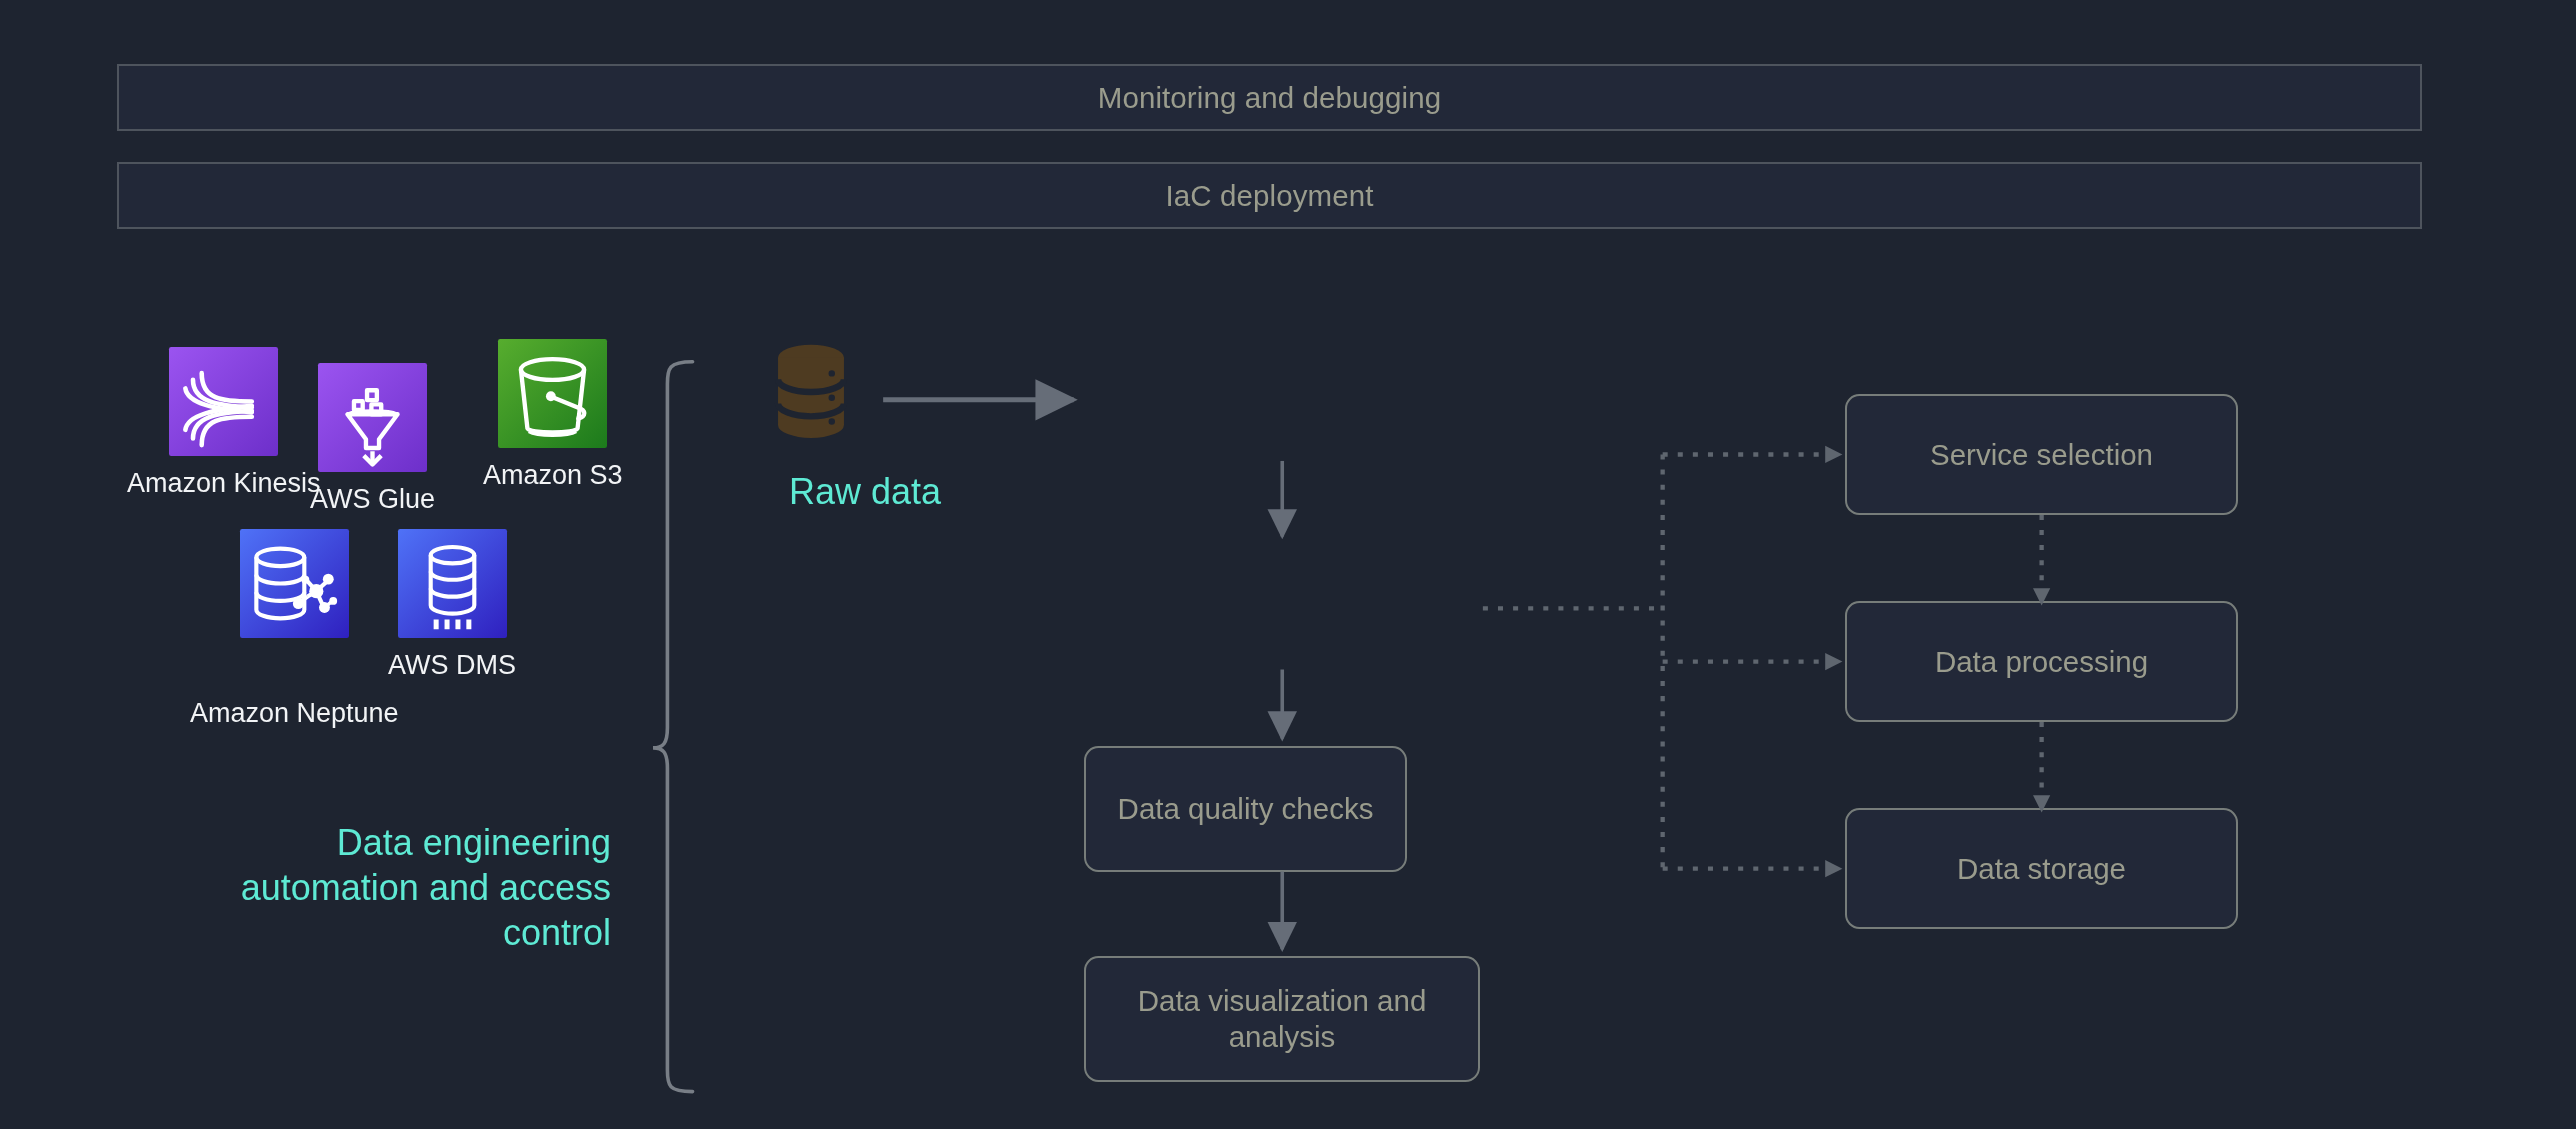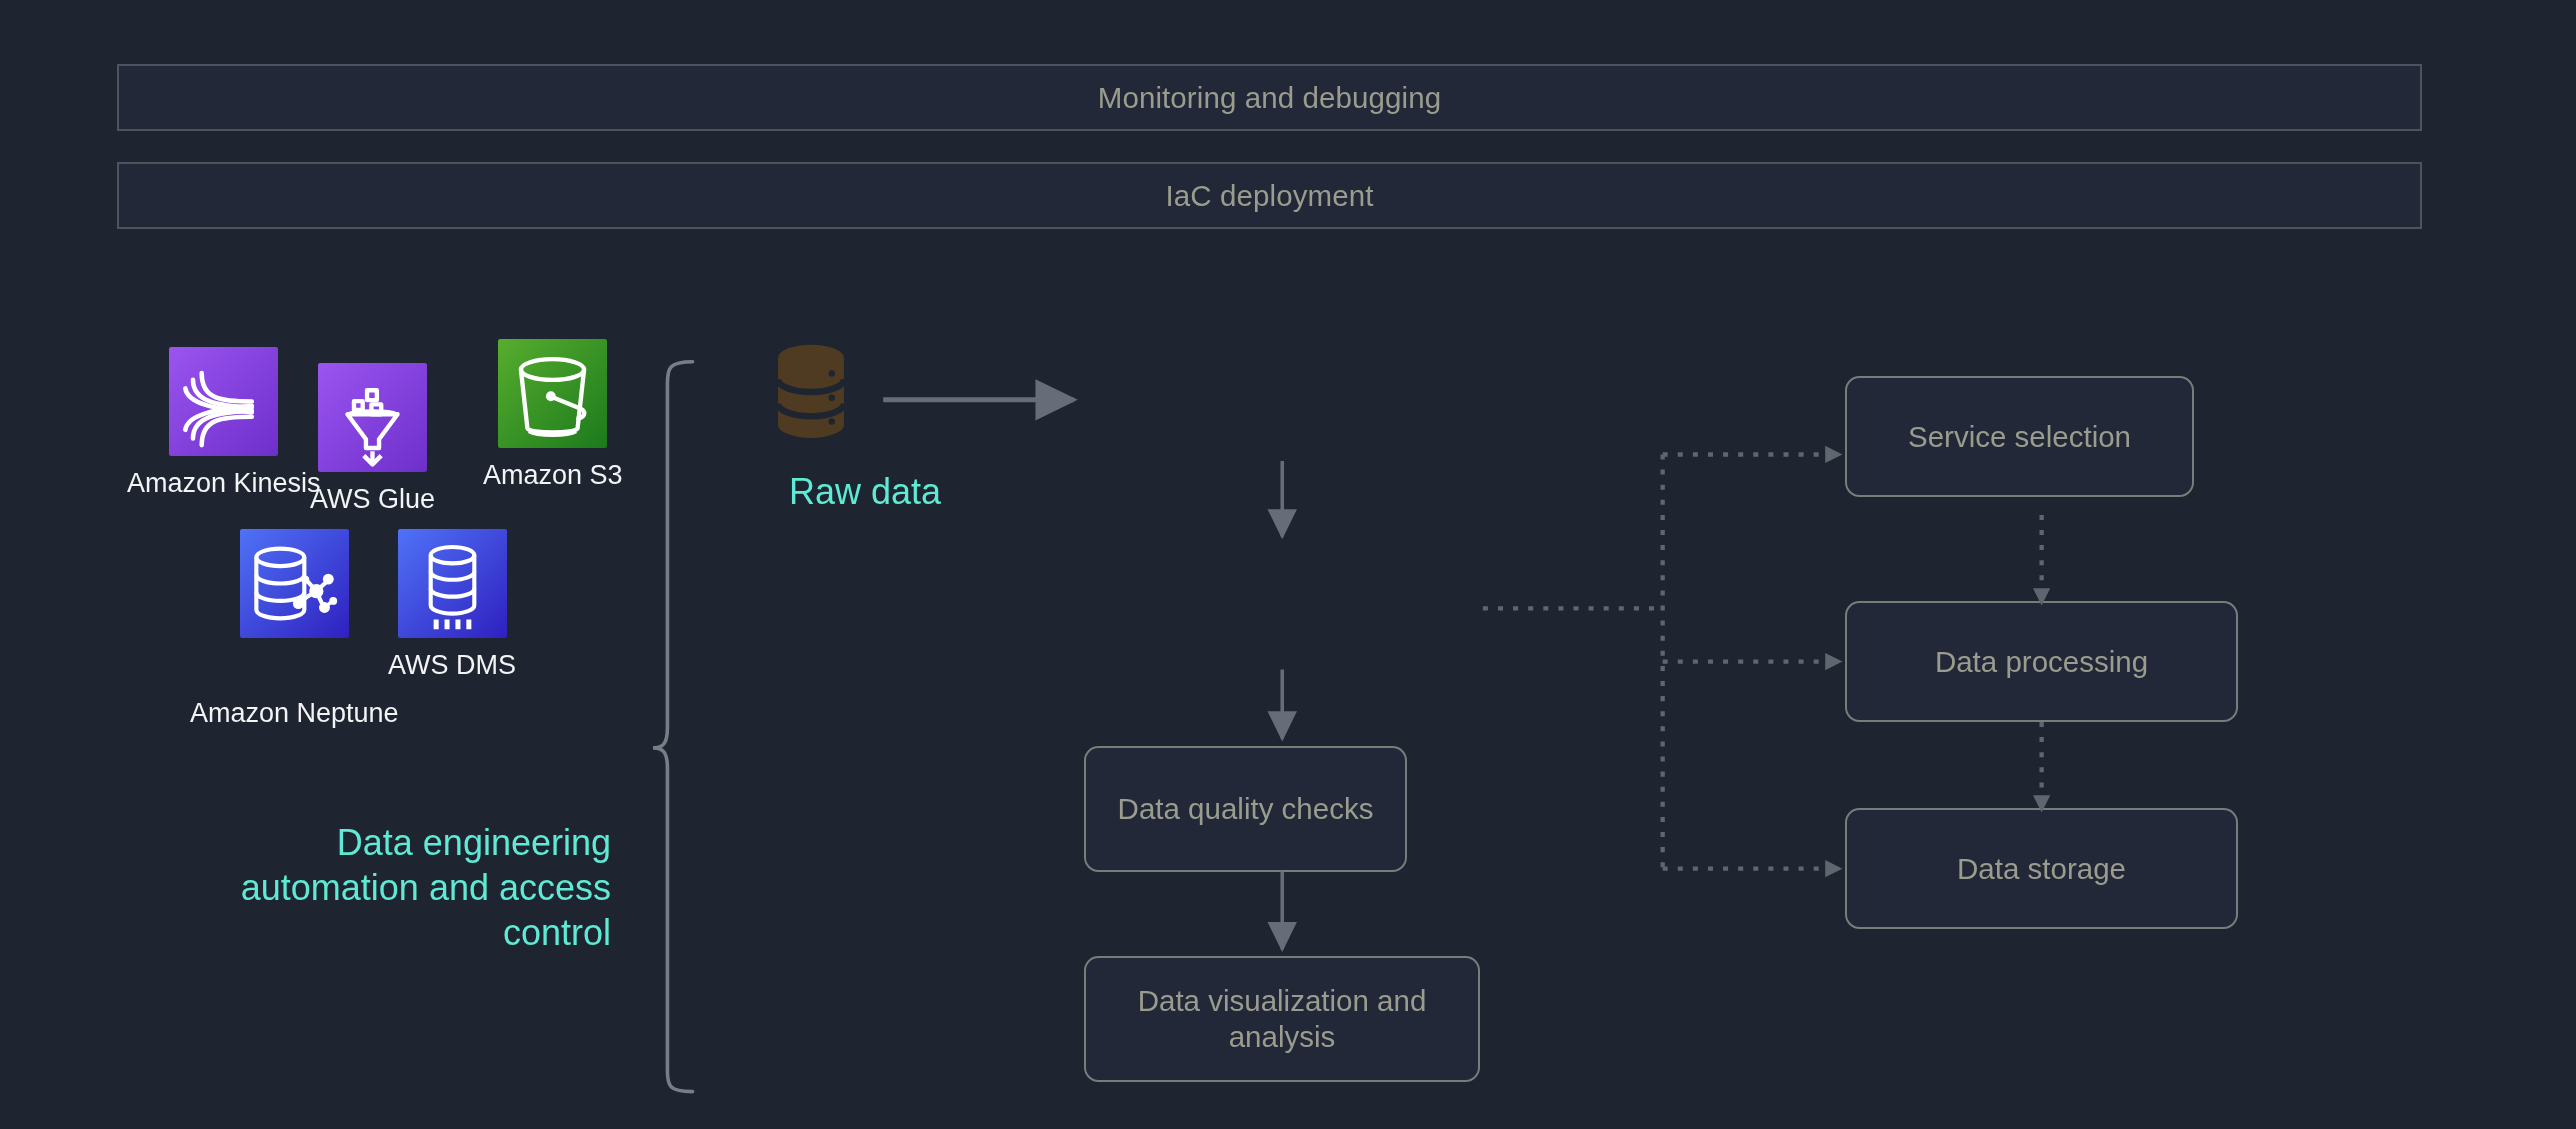--- a/index.html
+++ b/index.html
@@ -187,21 +187,21 @@
 
 
   <div class="node" style="left:1084px;top:746px;width:323px;height:126px;">
     <span>Data quality checks</span>
   </div>
 
   <div class="node" style="left:1084px;top:956px;width:396px;height:126px;">
     <span>Data visualization and analysis</span>
   </div>
 
-  <div class="node" style="left:1845px;top:376px;width:349px;height:121px;">
+  <div class="node" style="left:1845px;top:394px;width:393px;height:121px;">
     <span>Service selection</span>
   </div>
 
   <div class="node" style="left:1845px;top:601px;width:393px;height:121px;">
     <span>Data processing</span>
   </div>
 
   <div class="node" style="left:1845px;top:808px;width:393px;height:121px;">
     <span>Data storage</span>
   </div>

